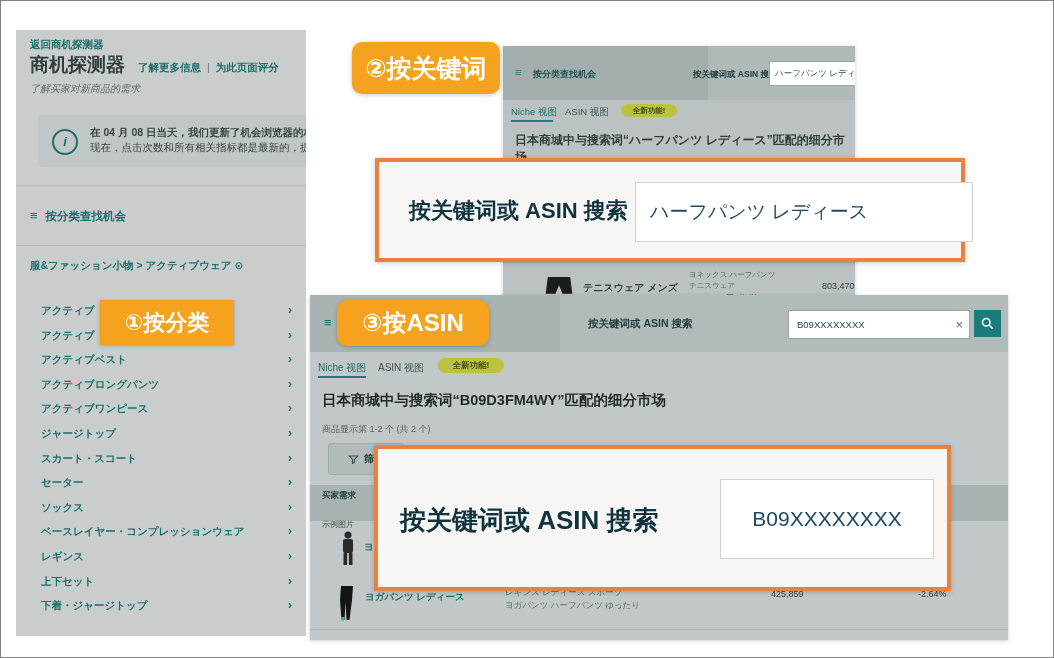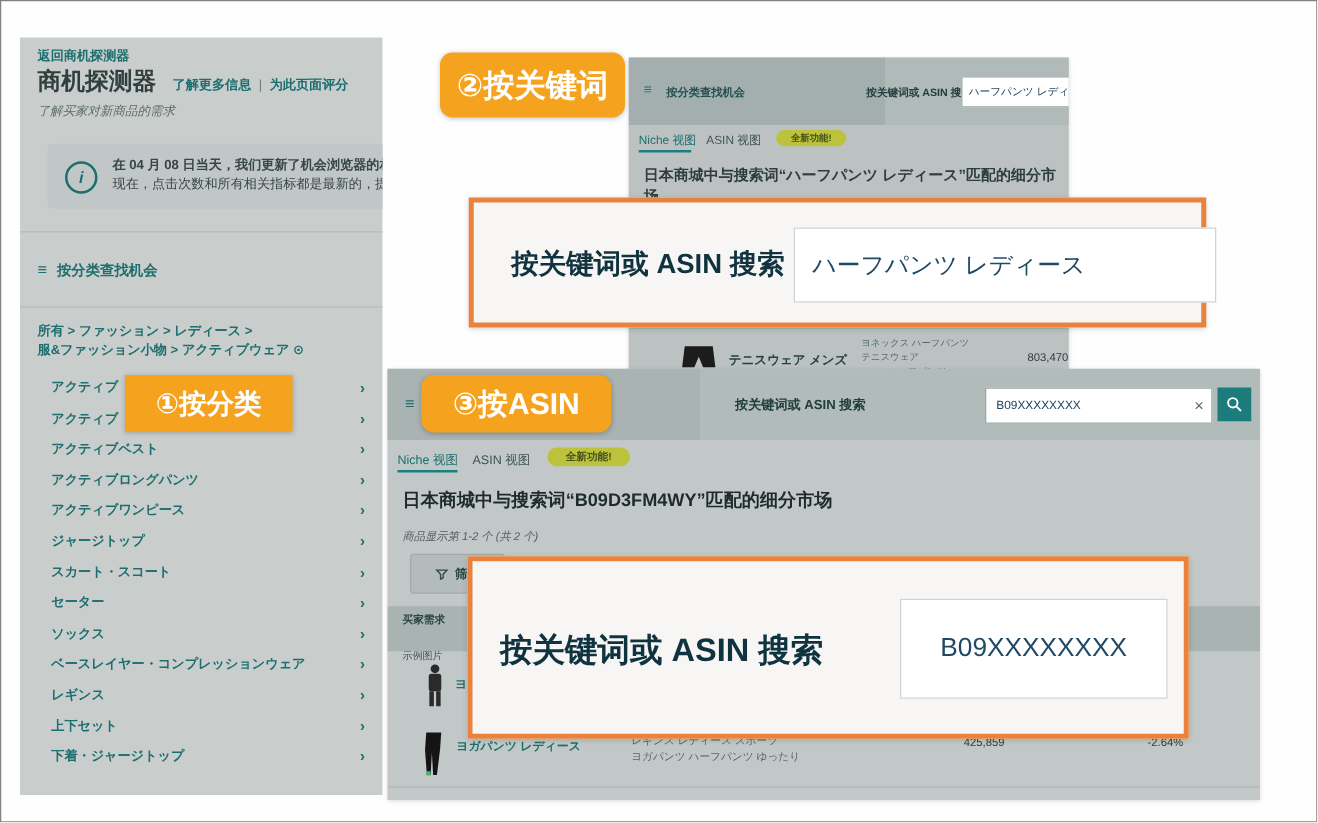--- a/index.html
+++ b/index.html
@@ -86,21 +86,20 @@
       </div>
     </div>
 
     <div class="abs hr" style="top:155px"></div>
     <div class="abs menu-row teal" style="top: 178px;">
       <span class="ham">≡</span><span>按分类查找机会</span>
     </div>
     <div class="abs hr" style="top:215px"></div>
 
     <div class="abs crumb teal" style="top:228px">
-      <div>所有 &gt; ファッション &gt; レディース &gt;</div>
       <div>服&amp;ファッション小物 &gt; アクティブウェア ⊙</div>
     </div>
 
     <div class="cat-list">
         <div class="cat-item"><span>アクティブ</span><span class="chev">›</span></div>
         <div class="cat-item"><span>アクティブ</span><span class="chev">›</span></div>
         <div class="cat-item"><span>アクティブベスト</span><span class="chev">›</span></div>
         <div class="cat-item"><span>アクティブロングパンツ</span><span class="chev">›</span></div>
         <div class="cat-item"><span>アクティブワンピース</span><span class="chev">›</span></div>
         <div class="cat-item"><span>ジャージトップ</span><span class="chev">›</span></div>
@@ -169,21 +168,21 @@
         </svg>
       </button>
     </div>
 
     <span class="abs tab" style="left:8px;top:66px;font-size:10px">Niche 视图</span>
     <div class="tab-under" style="left:8px;top:81px;width:48px"></div>
     <span class="abs tab" style="left:68px;top:66px;font-size:10px;color:#3d5555">ASIN 视图</span>
     <span class="pill" style="left:128px;top:63px;width:66px;height:15px;font-size:8.5px;line-height:15px">全新功能!</span>
 
     <div class="abs" style="left:12px;top:96px;font-size:14.5px;font-weight:bold;color:#1e2b2b">日本商城中与搜索词“B09D3FM4WY”匹配的细分市场</div>
-    <div class="abs" style="left:12px;top:128px;font-size:9px;font-style:italic;color:#565f5f">商品显示第 1-2 个 (共 2 个)</div>
+    <div class="abs" style="left:12px;top:128px;font-size:9px;color:#565f5f">商品显示第 1-2 个 (共 2 个)</div>
 
     <div class="filter-btn" style="left:18px;top:148px;width:74px;height:30px">
       <svg width="11" height="11" viewBox="0 0 16 16">
         <path d="M2 3 h12 l-4.5 5 v4 l-3 1.5 v-5.5 z" fill="none" stroke="#2c4a49" stroke-width="1.6"></path>
       </svg>
       <span>筛选</span>
     </div>
 
     <div class="band" style="top:190px;height:36px">
       <div class="abs" style="left:12px;top:5px;font-size:8.5px;font-weight:bold;color:#2c4444">买家需求</div>

